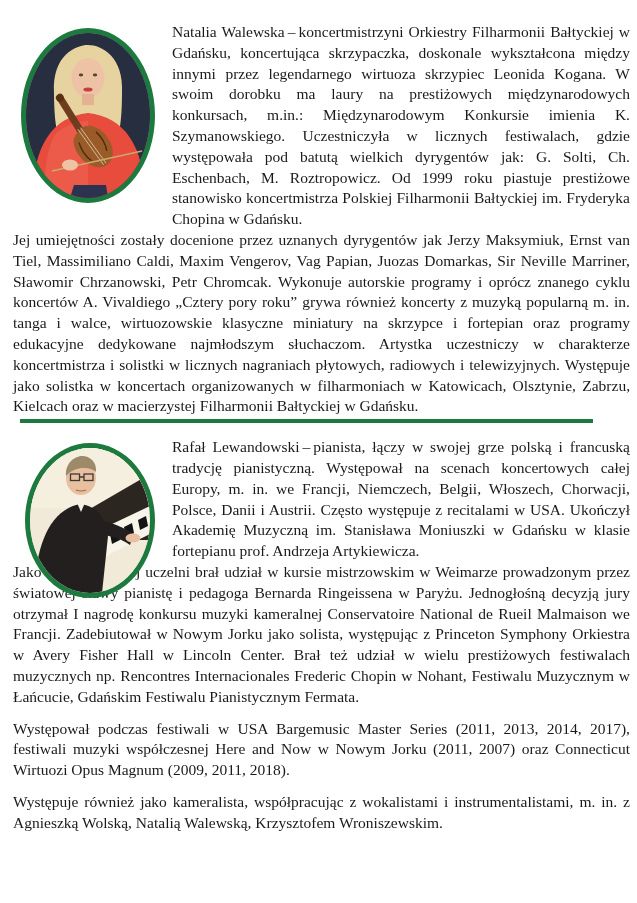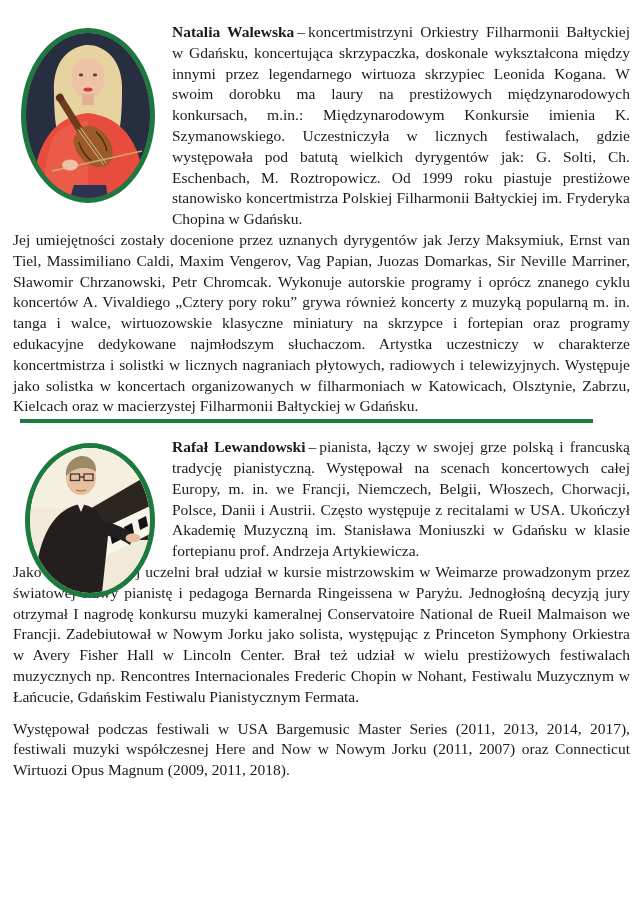--- a/index.html
+++ b/index.html
@@ -21,21 +21,21 @@
   }
   .bio { position: relative; }
   p {
     margin: 0;
     font-size: 15.5px;
     line-height: 20.8px;
     text-align: justify;
   }
   .lead { margin-left: 159px; }
   .bio-2 .lead { margin-top: 14px; }
-  .person-name { font-weight: bold; }
+  .person-name { font-weight: normal; }
   .sep { padding: 0 3px; }
   .gap { margin-top: 11px; }
 
   .portrait {
     position: absolute;
     border: 5px solid #1c7a3e;
     border-radius: 50%;
     overflow: hidden;
     background: #ccc;
   }
@@ -134,15 +134,16 @@
 
         <path d="M60,72 C80,72 94,80 104,86 L100,97 C88,89 72,85 58,86 Z" fill="#221f1e"></path>
         <ellipse cx="103" cy="90" rx="7.5" ry="4.5" fill="#e9c09f"></ellipse>
       </svg>
     </div>
 
     <p class="lead"><span class="person-name">Rafał Lewandowski</span><span class="sep">–</span><span>pianista, łączy w swojej grze polską i francuską tradycję pianistyczną. Występował na scenach koncertowych całej Europy, m. in. we Francji, Niemczech, Belgii, Włoszech, Chorwacji, Polsce, Danii i Austrii. Często występuje z recitalami w USA. Ukończył Akademię Muzyczną im. Stanisława Moniuszki w Gdańsku w klasie fortepianu prof. Andrzeja Artykiewicza.</span></p>
 
     <p class="par">Jako stypendysta tej uczelni brał udział w kursie mistrzowskim w Weimarze prowadzonym przez światowej sławy pianistę i pedagoga Bernarda Ringeissena w Paryżu. Jednogłośną decyzją jury otrzymał I nagrodę konkursu muzyki kameralnej Conservatoire National de Rueil Malmaison we Francji. Zadebiutował w Nowym Jorku jako solista, występując z Princeton Symphony Orkiestra w Avery Fisher Hall w Lincoln Center. Brał też udział w wielu prestiżowych festiwalach muzycznych np. Rencontres Internacionales Frederic Chopin w Nohant, Festiwalu Muzycznym w Łańcucie, Gdańskim Festiwalu Pianistycznym Fermata.</p>
     <p class="par gap">Występował podczas festiwali w USA Bargemusic Master Series (2011, 2013, 2014, 2017), festiwali muzyki współczesnej Here and Now w Nowym Jorku (2011, 2007) oraz Connecticut Wirtuozi Opus Magnum (2009, 2011, 2018).</p>
+    <p class="par gap">Występuje również jako kameralista, współpracując z wokalistami i instrumentalistami, m. in. z Agnieszką Wolską, Natalią Walewską, Krzysztofem Wroniszewskim.</p>
   </section>
 
 </div>
 
 </body></html>

